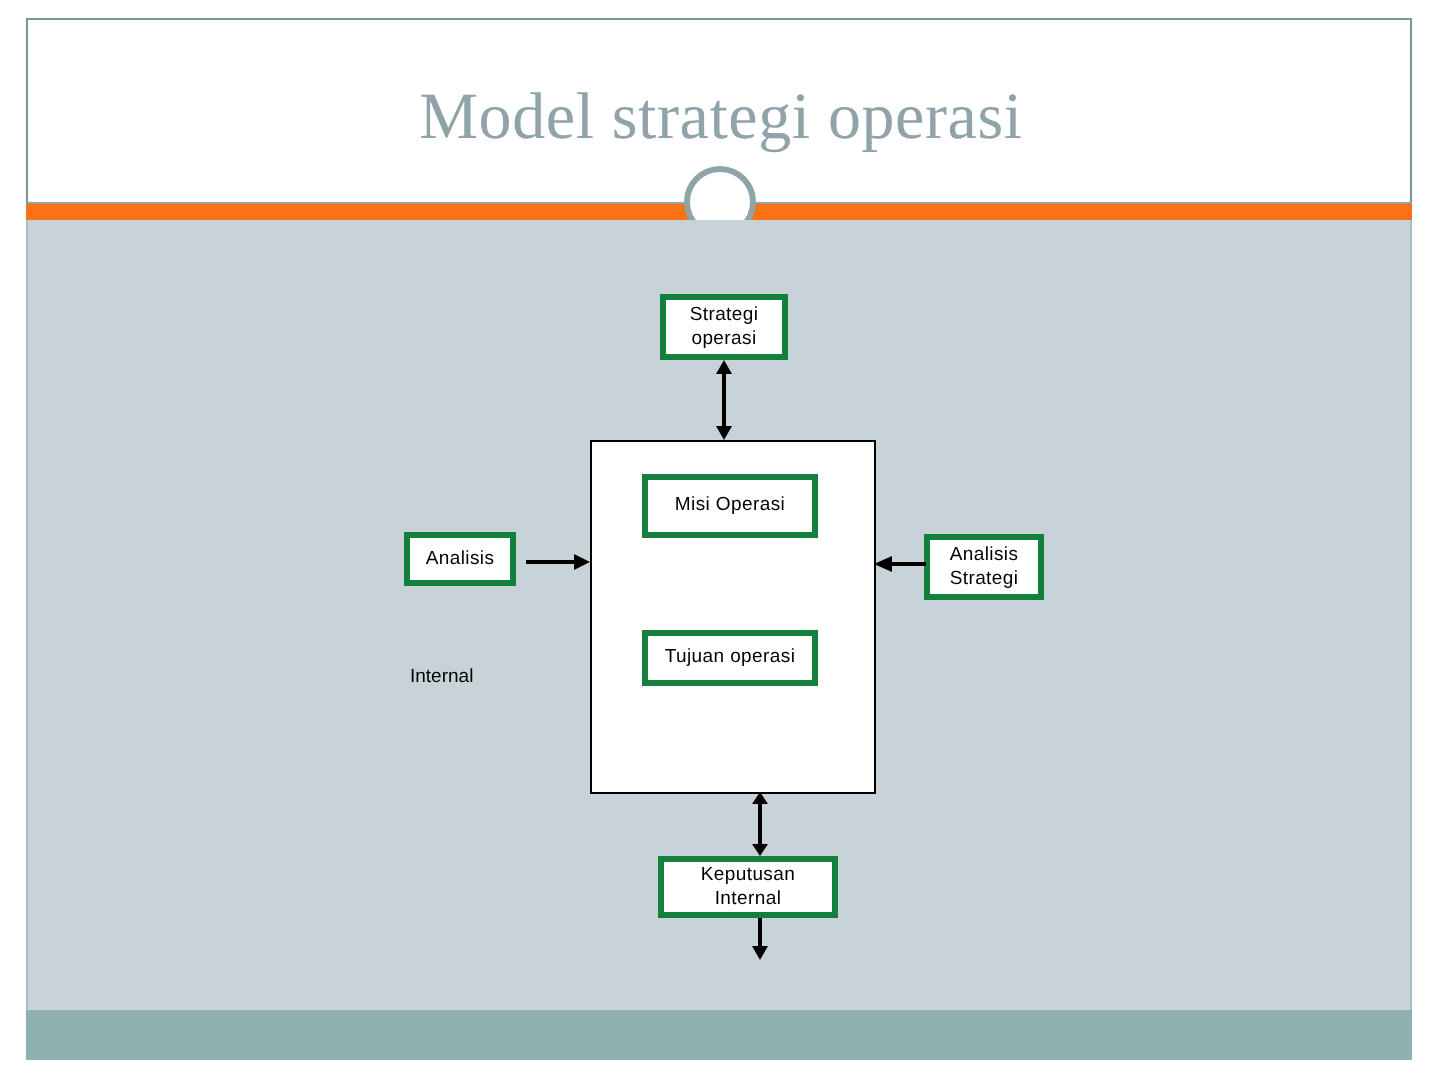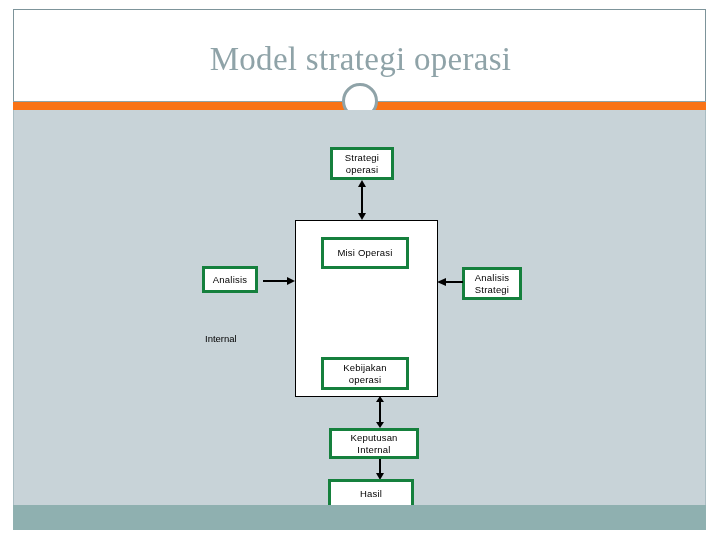--- a/index.html
+++ b/index.html
@@ -159,27 +159,24 @@
       </svg>
     </div>
 
     <div class="group-box" style="left:281px; top:110px; width:143px; height:177px;"></div>
 
     <div class="node" style="left:307px; top:127px; width:88px; height:32px;">
       <div>Misi Operasi</div>
     </div>
 
 
-
-    <div class="node" style="left:307px; top:247px; width:88px; height:33px;">
-      <div>
-        <div>Kebijakan</div>
-        <div>operasi</div>
-      </div>
-    </div>
+    <div class="node" style="left:307px; top:205px; width:88px; height:28px;">
+      <div>Tujuan operasi</div>
+    </div>
+
 
     <div class="node" style="left:188px; top:156px; width:56px; height:27px;">
       <div>Analisis</div>
     </div>
     <div class="plain-label" style="left:191px; top:187px;">Internal</div>
 
     <div class="conn" style="left:249px; top:165px; width:32px; height:12px;">
       <svg width="32" height="12" viewBox="0 0 32 12">
         <line x1="0" y1="6" x2="26" y2="6" stroke="#000" stroke-width="2"></line>
         <polygon points="32,6 24,2 24,10" fill="#000"></polygon>
@@ -215,21 +212,18 @@
       </div>
     </div>
 
     <div class="conn" style="left:359px; top:349px; width:14px; height:21px;">
       <svg width="14" height="21" viewBox="0 0 14 21">
         <line x1="7" y1="0" x2="7" y2="15" stroke="#000" stroke-width="2"></line>
         <polygon points="7,21 3,14 11,14" fill="#000"></polygon>
       </svg>
     </div>
 
-    <div class="node" style="left:314px; top:369px; width:86px; height:30px;">
-      <div>Hasil</div>
-    </div>
 
   </div>
 
   <div id="footer-band"></div>
 
 </div>
 
 </body></html>

